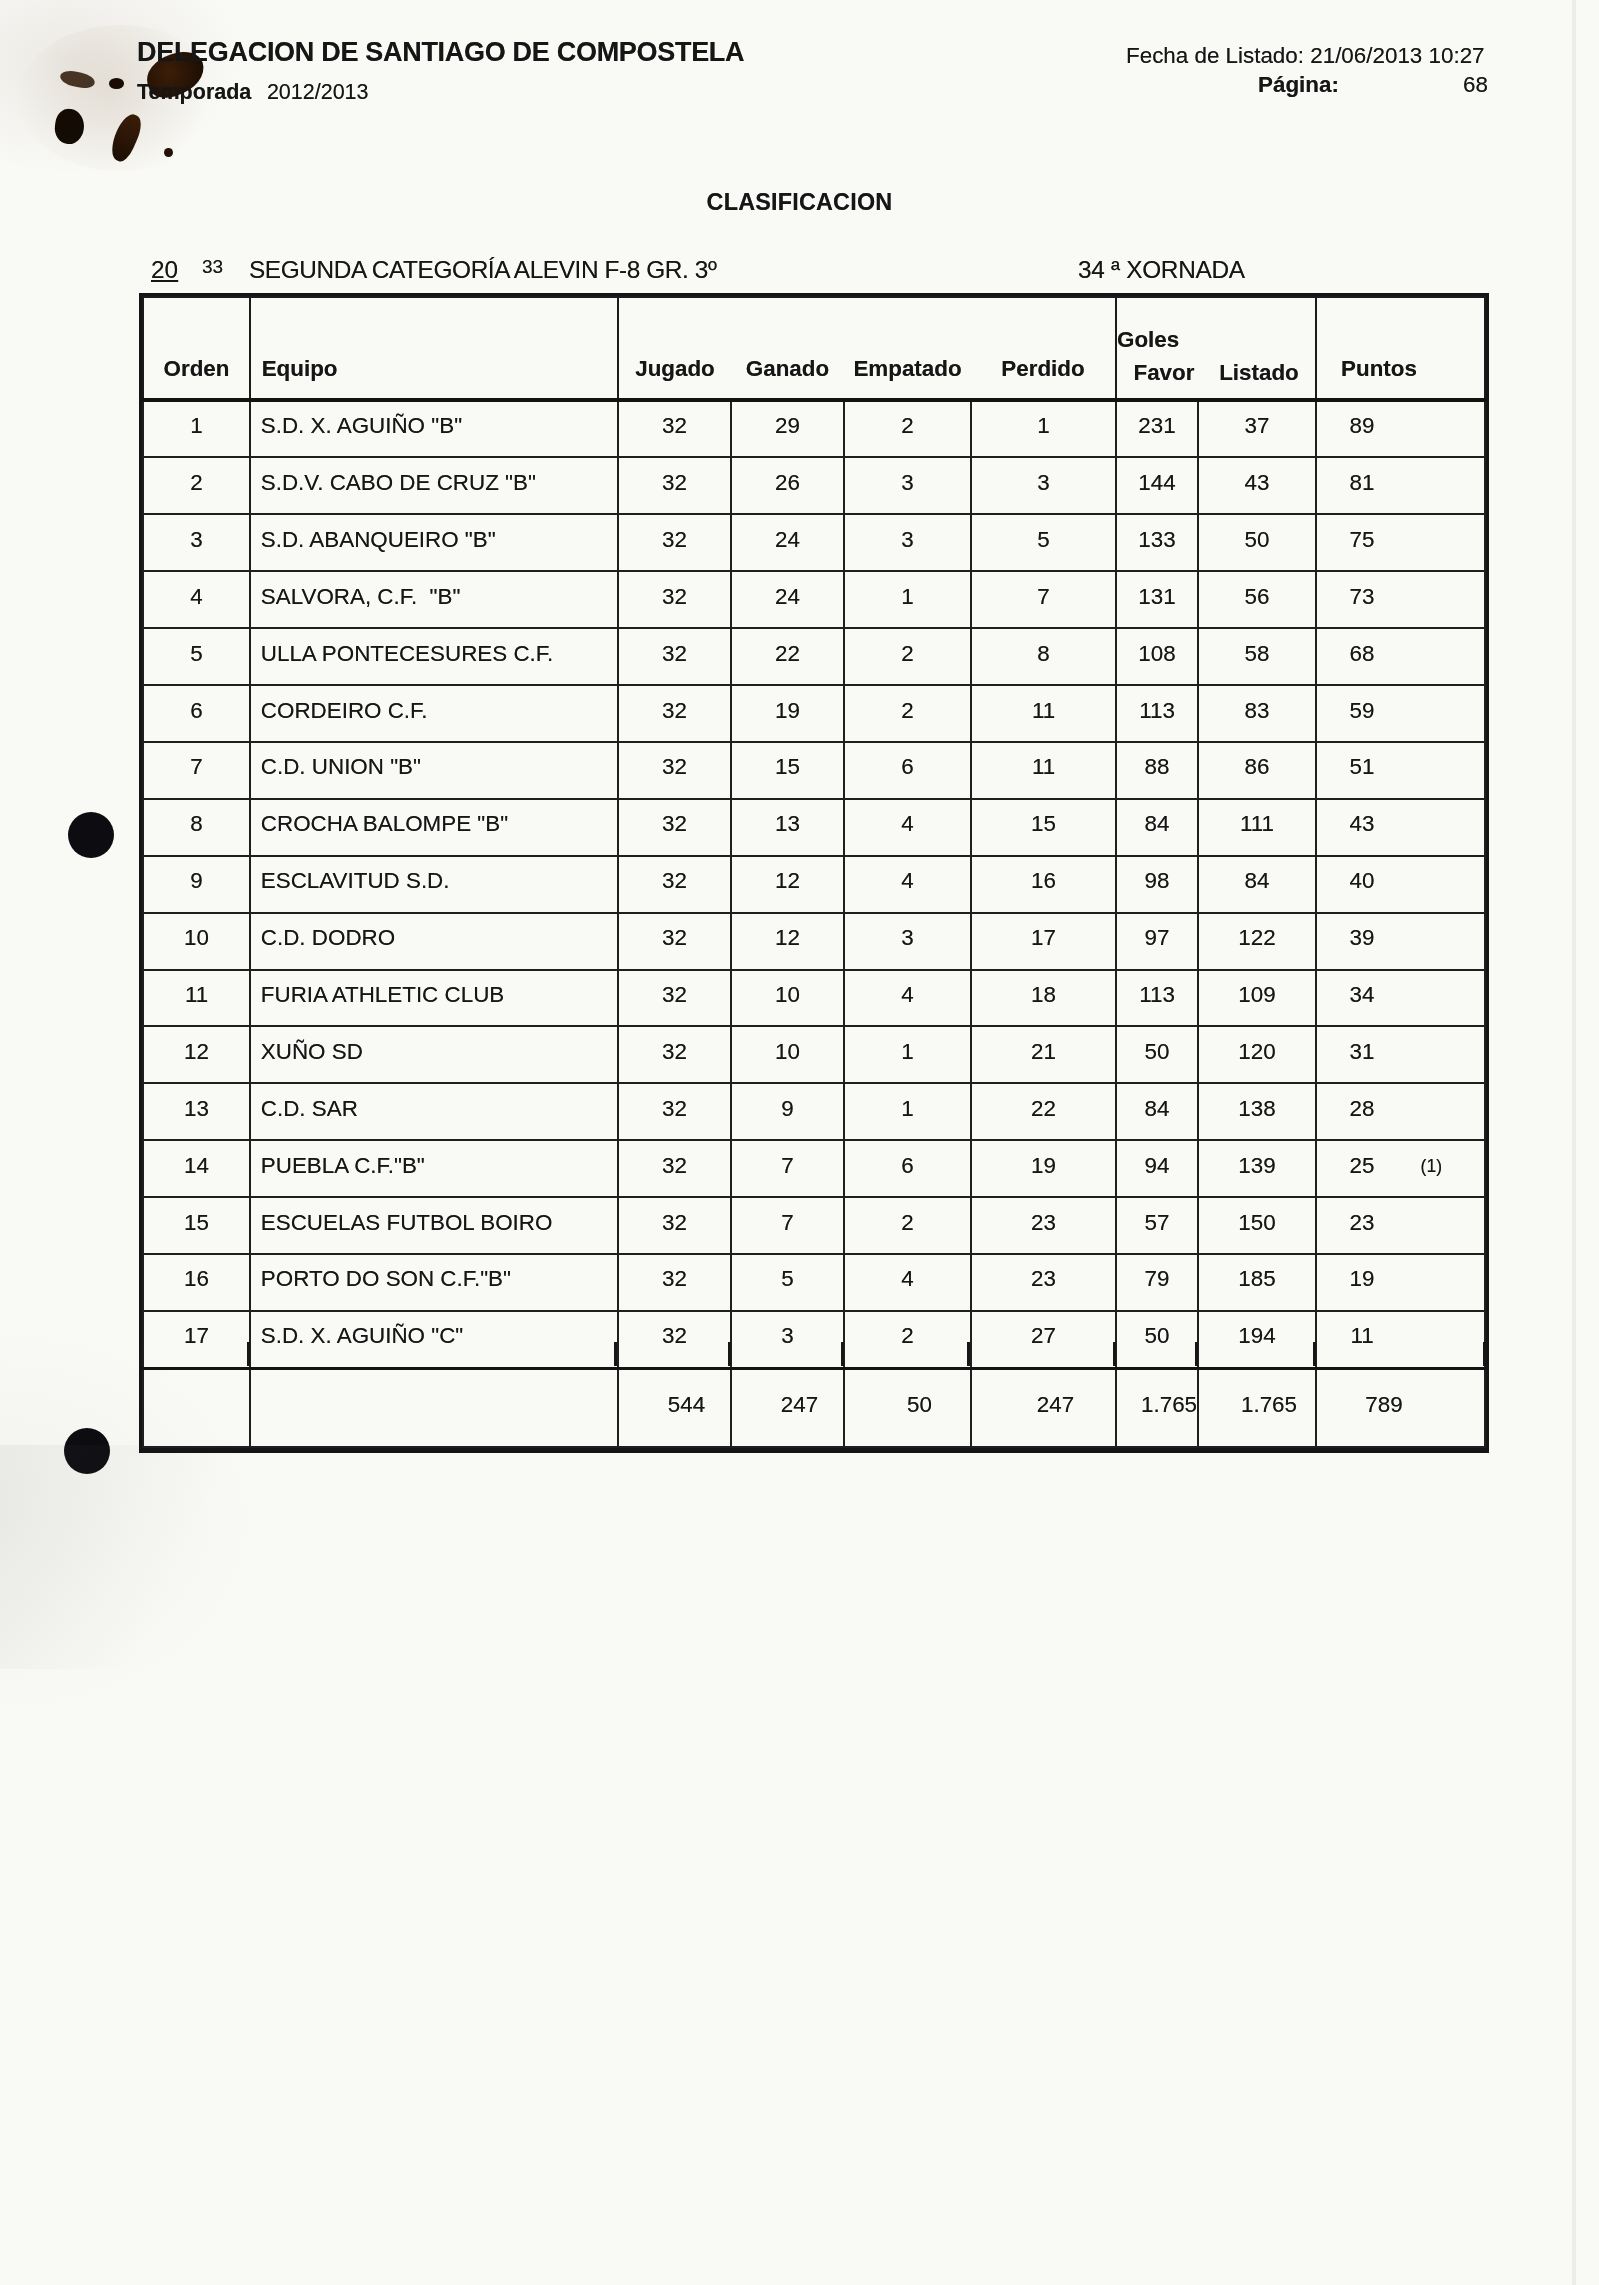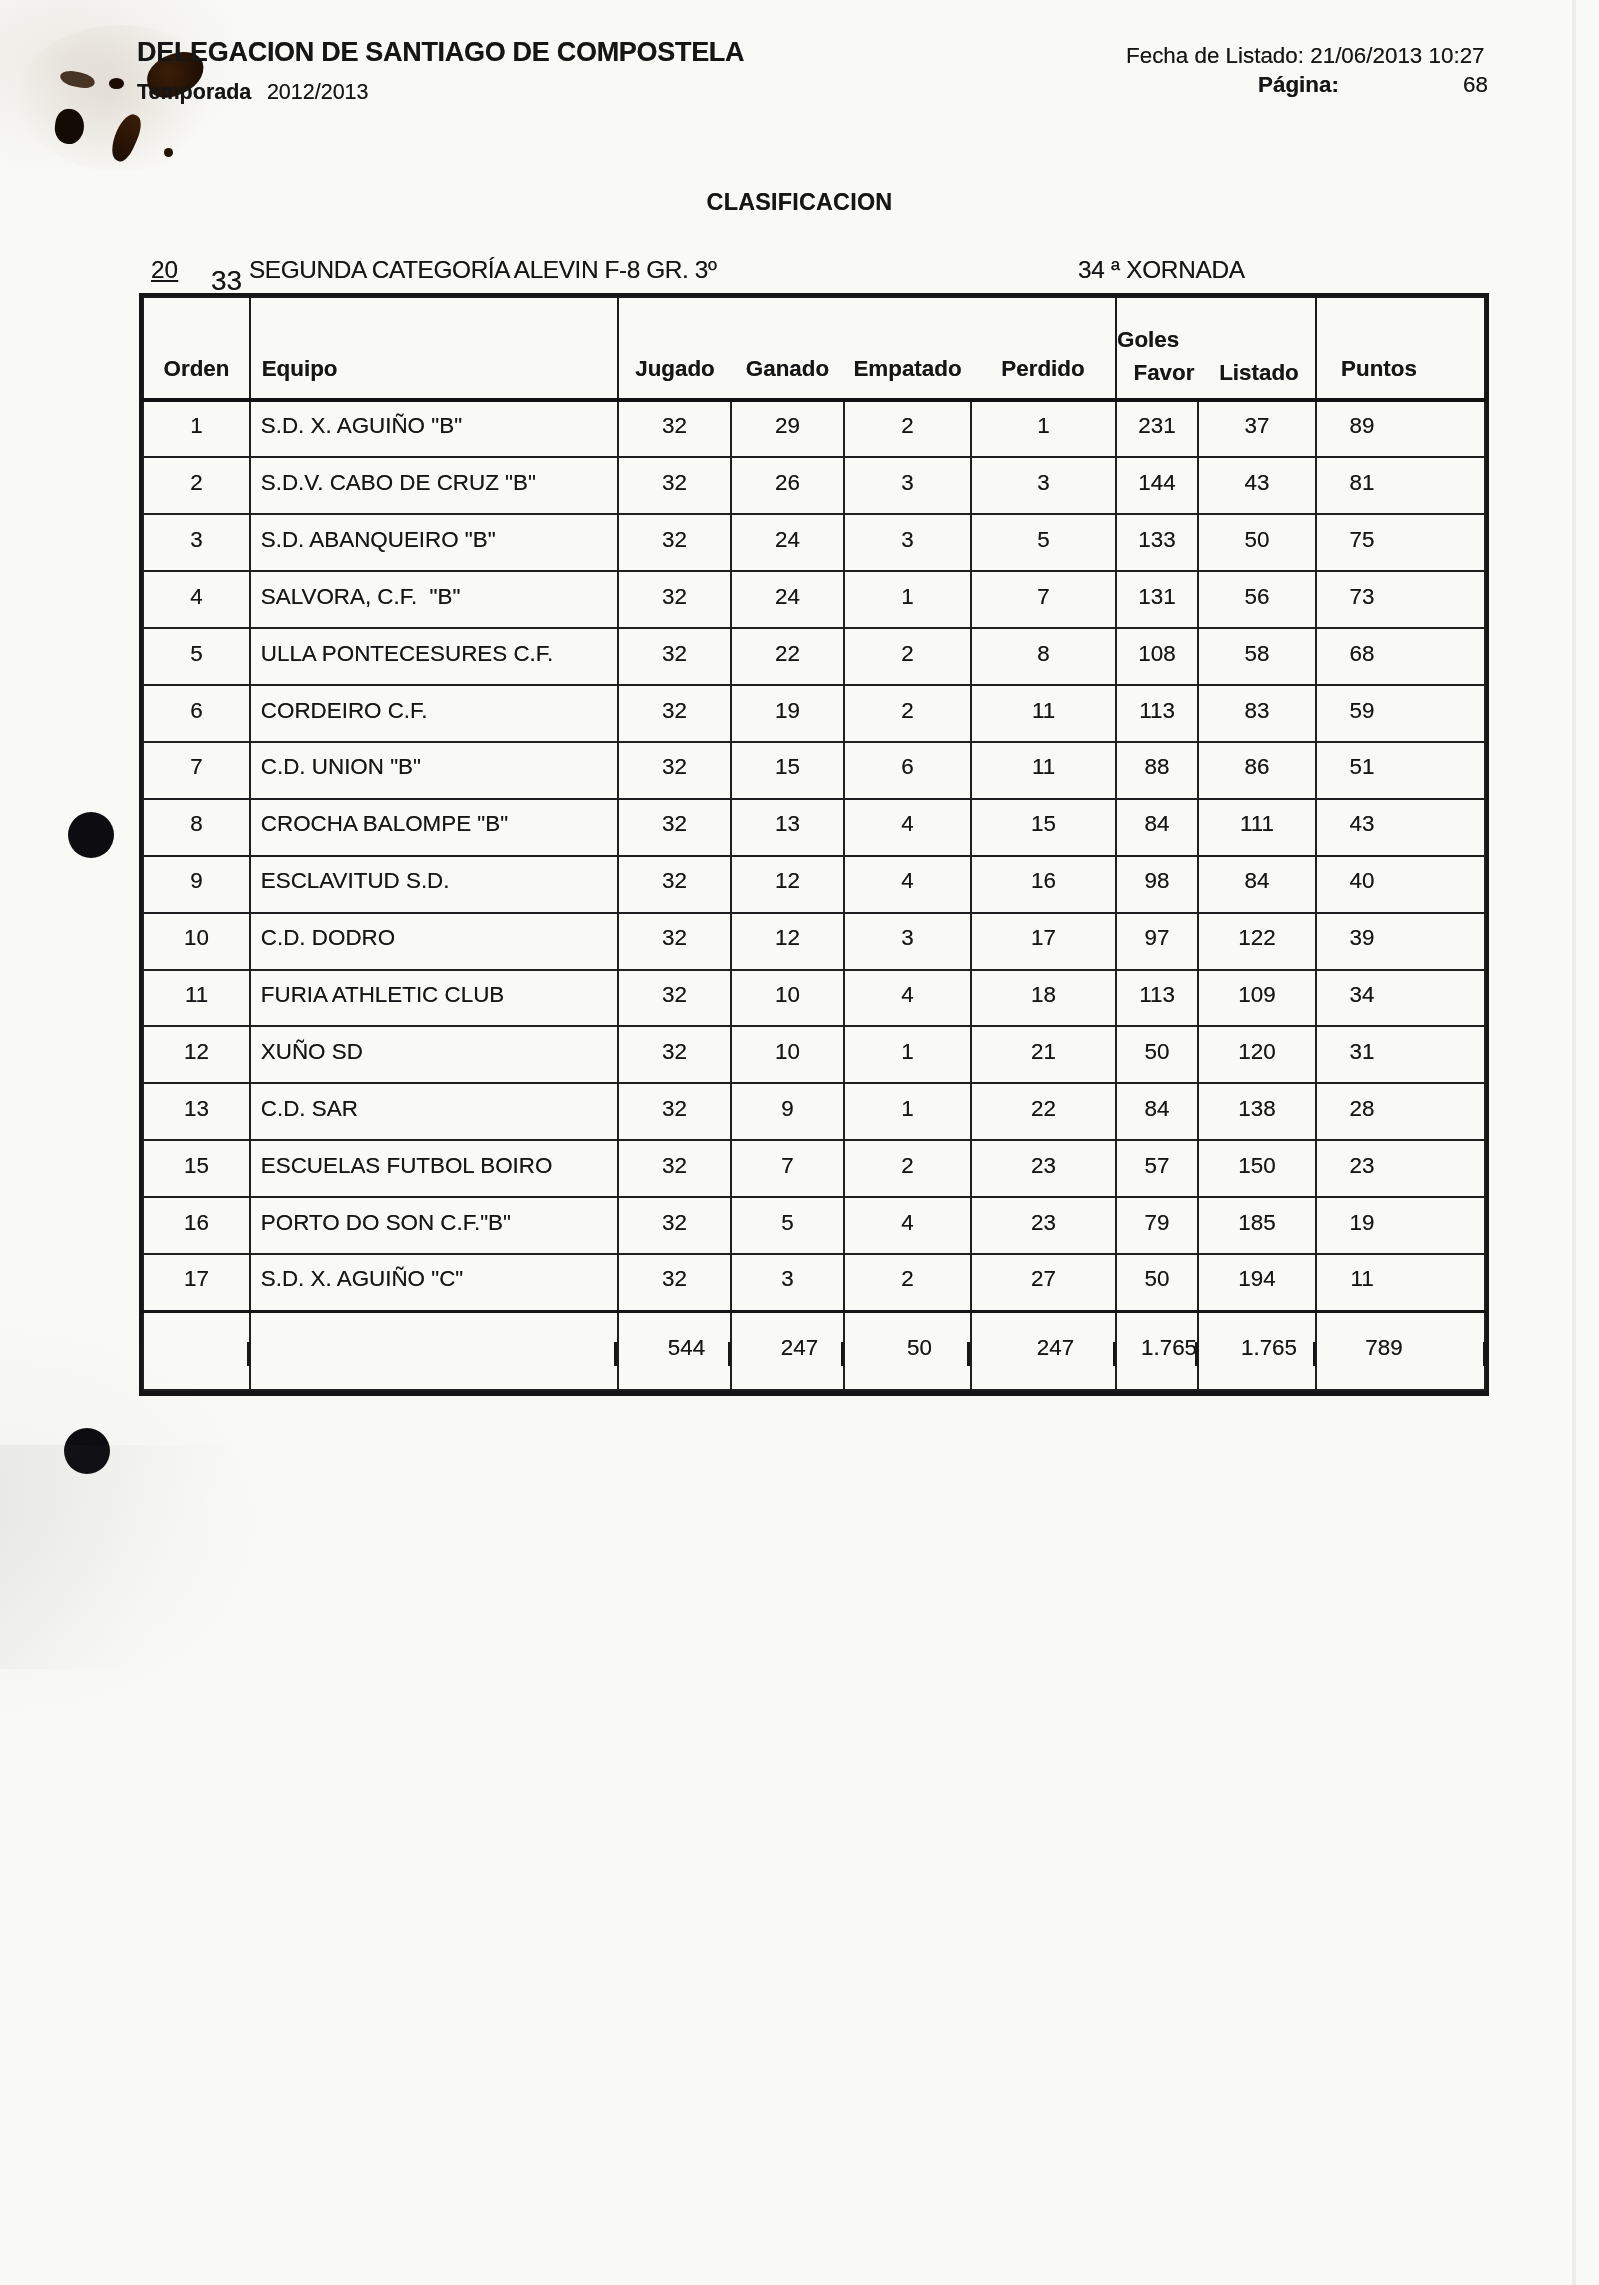--- a/index.html
+++ b/index.html
@@ -42,21 +42,21 @@
   .temporada .lbl{font-weight:bold;}
   .temporada .val{margin-left:15.6px;font-weight:normal;}
   .meta-fecha{position:absolute;left:1126px;top:43px;font-size:22.4px;}
   .meta-pag-lbl{position:absolute;left:1258px;top:72px;font-size:22.4px;font-weight:bold;}
   .meta-pag-val{position:absolute;left:1434px;top:72px;width:54px;text-align:right;font-size:22.4px;}
 
   .section-title{position:absolute;left:0;top:189px;width:1599px;text-align:center;
                  font-size:23.4px;font-weight:bold;letter-spacing:0.2px;}
 
   .sub-code-a{position:absolute;left:151px;top:256px;font-size:24.4px;text-decoration:underline;}
-  .sub-code-b{position:absolute;left:211px;top:256px;font-size:28px;margin-top:9px;}
+  .sub-code-b{position:absolute;left:202px;top:256px;font-size:19px;}
   .sub-name{position:absolute;left:249px;top:256px;font-size:24.4px;letter-spacing:-0.4px;}
   .sub-round{position:absolute;left:1078px;top:256px;font-size:24.4px;letter-spacing:-0.3px;}
 
   
   .table-wrap{position:absolute;left:139px;top:293px;width:1350px;
               border:3.9px solid #151515;border-bottom-width:5.9px;box-sizing:border-box;}
   table{width:100%;border-collapse:collapse;table-layout:fixed;}
   th,td{font-size:22.4px;color:#161616;overflow:hidden;}
   thead th{height:84px;border:2px solid #1b1b1b;border-bottom:4.9px solid #121212;
            font-weight:bold;vertical-align:bottom;padding:0 0 15.6px 0;text-align:center;}
@@ -283,20 +283,31 @@
           <td class="c-equipo">C.D. SAR</td>
           <td class="c-num">32</td>
           <td class="c-num">9</td>
           <td class="c-num">1</td>
           <td class="c-num">22</td>
           <td class="c-num">84</td>
           <td class="c-num">138</td>
           <td class="c-puntos"><span class="pv">28</span><span class="pnote"></span></td>
         </tr>
           <tr>
+          <td class="c-orden">14</td>
+          <td class="c-equipo">PUEBLA C.F."B"</td>
+          <td class="c-num">32</td>
+          <td class="c-num">7</td>
+          <td class="c-num">6</td>
+          <td class="c-num">19</td>
+          <td class="c-num">94</td>
+          <td class="c-num">139</td>
+          <td class="c-puntos"><span class="pv">25</span><span class="pnote">(1)</span></td>
+        </tr>
+          <tr>
           <td class="c-orden">15</td>
           <td class="c-equipo">ESCUELAS FUTBOL BOIRO</td>
           <td class="c-num">32</td>
           <td class="c-num">7</td>
           <td class="c-num">2</td>
           <td class="c-num">23</td>
           <td class="c-num">57</td>
           <td class="c-num">150</td>
           <td class="c-puntos"><span class="pv">23</span><span class="pnote"></span></td>
         </tr>

